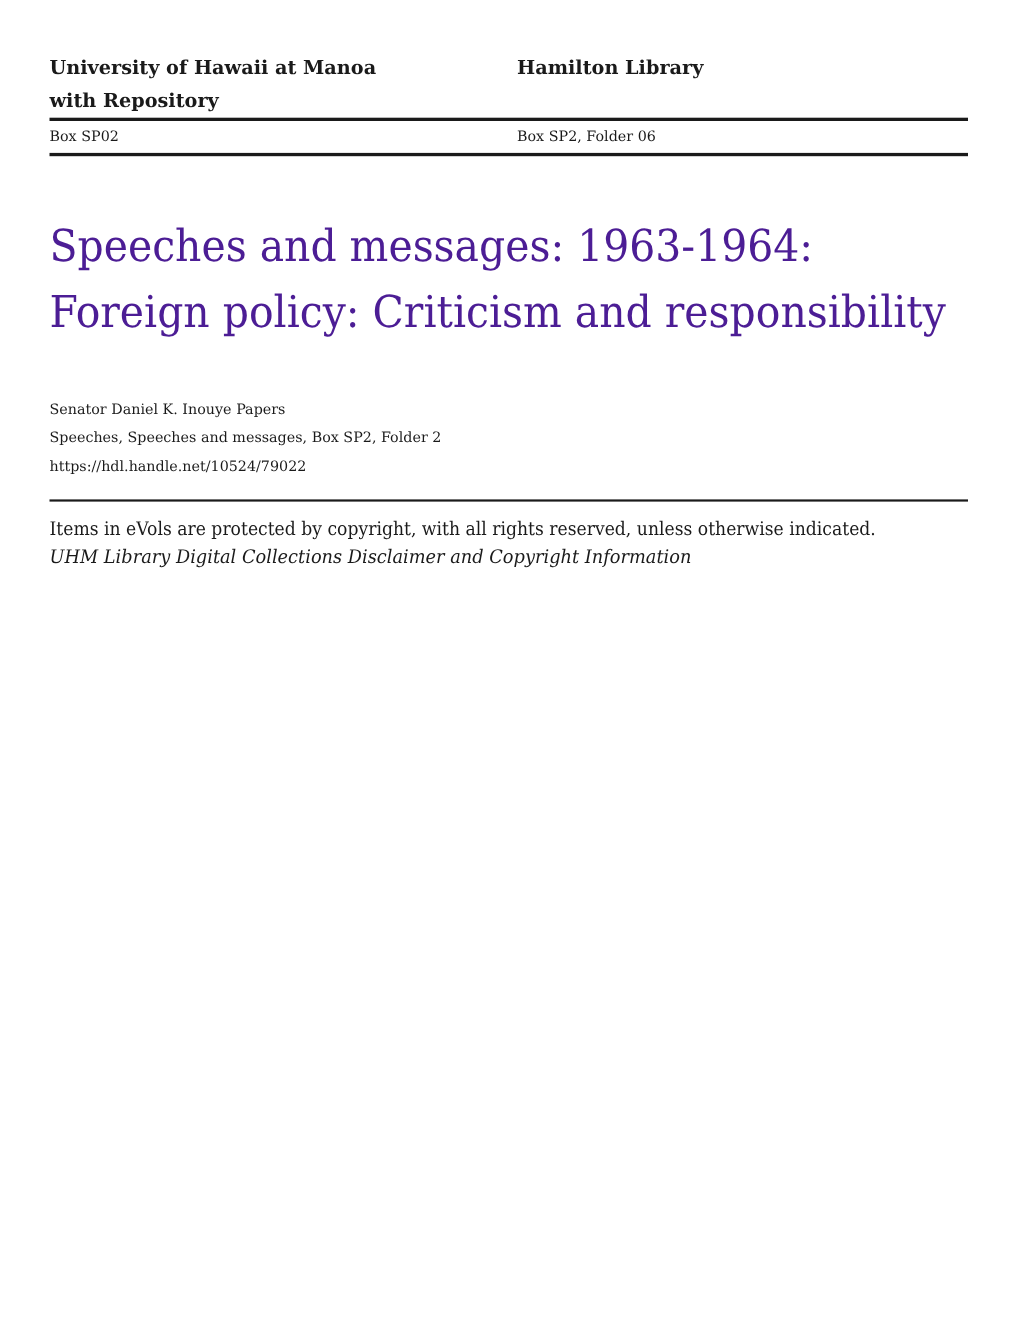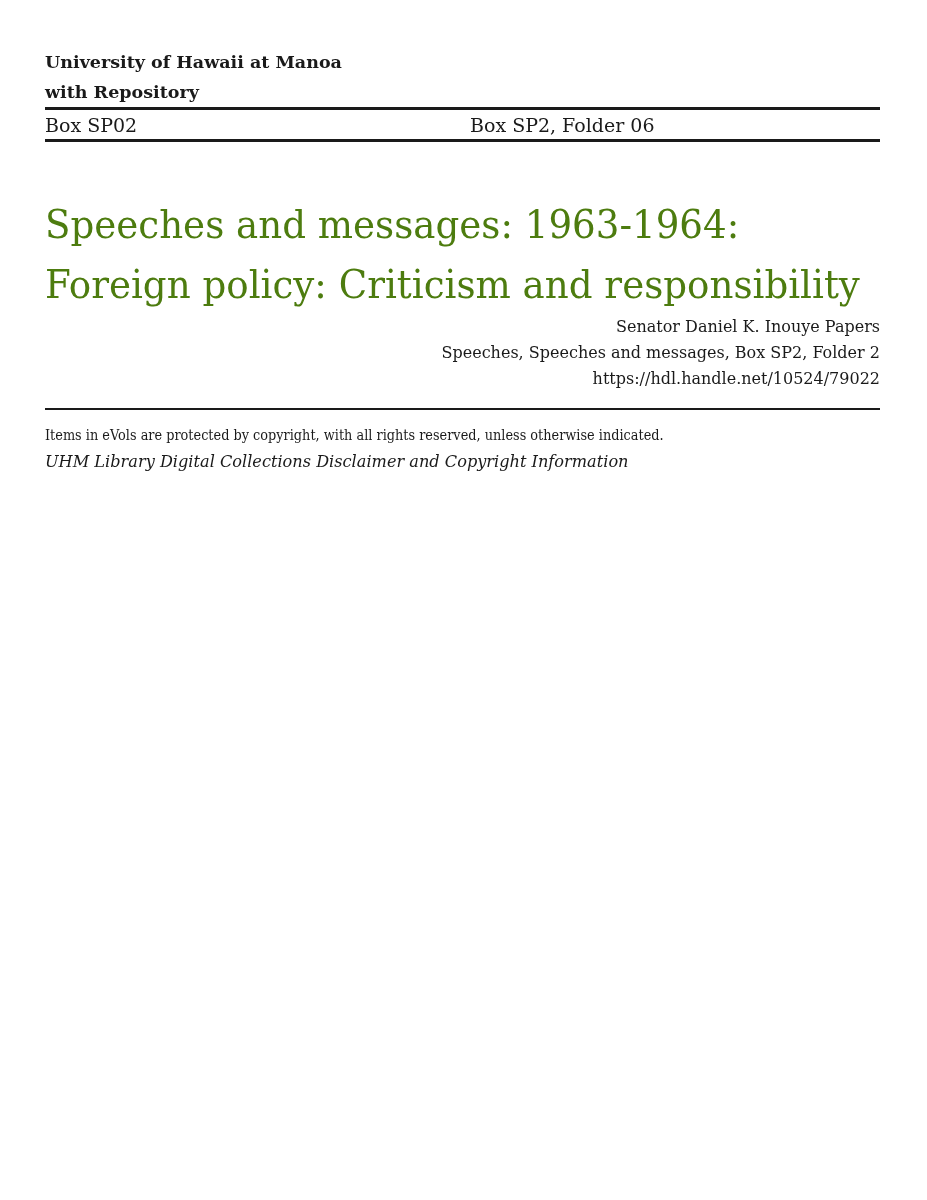--- a/index.html
+++ b/index.html
@@ -38,53 +38,53 @@
     border: none;
     border-top: 2.5px solid #1a1a1a;
     margin: 0;
   }
   .box-row {
     display: grid;
     grid-template-columns: 425px 1fr;
     padding: 6px 0 5px 0;
   }
   .box-cell {
-    font-size: 19px;
+    font-size: 13px;
     line-height: 18px;
     white-space: nowrap;
   }
   
   .title-block {
     margin-top: 52px;
     font-size: 40px;
     line-height: 60px;
-    color: #4d7c0f;
+    color: #4c1d95;
   }
   .title-line {
     display: block;
     white-space: nowrap;
   }
   .squeeze {
     display: inline-block;
     transform: scaleX(0.93);
     transform-origin: 0 50%;
     white-space: nowrap;
   }
   
   .meta-block {
-    font-size: 16px;
+    margin-top: 46px;
+    font-size: 13px;
     line-height: 26px;
-    text-align: right;
   }
   .meta-line { white-space: nowrap; }
   
   .copy-rule { margin-top: 16px; }
   .copy-notice {
     margin-top: 12px;
-    font-size: 14px;
+    font-size: 17px;
     line-height: 26px;
     text-decoration: underline;
   }
   .copy-notice .squeeze { transform: scaleX(0.92); }
   .disclaimer {
     font-size: 17px;
     line-height: 26px;
     font-style: italic;
   }
   .disclaimer .squeeze { transform: scaleX(0.95); }
@@ -98,20 +98,21 @@
 <body>
 
 <div class="page">
 
   <div class="hdr-grid">
     <div>
       <div class="hdr-line">University of Hawaii at Manoa</div>
       <div class="hdr-line">with Repository</div>
     </div>
     <div>
+      <div class="hdr-line">Hamilton Library</div>
     </div>
   </div>
 
   <hr class="rule-thick">
 
   <div class="box-row">
     <div class="box-cell">Box SP02</div>
     <div class="box-cell">Box SP2, Folder 06</div>
   </div>
 

